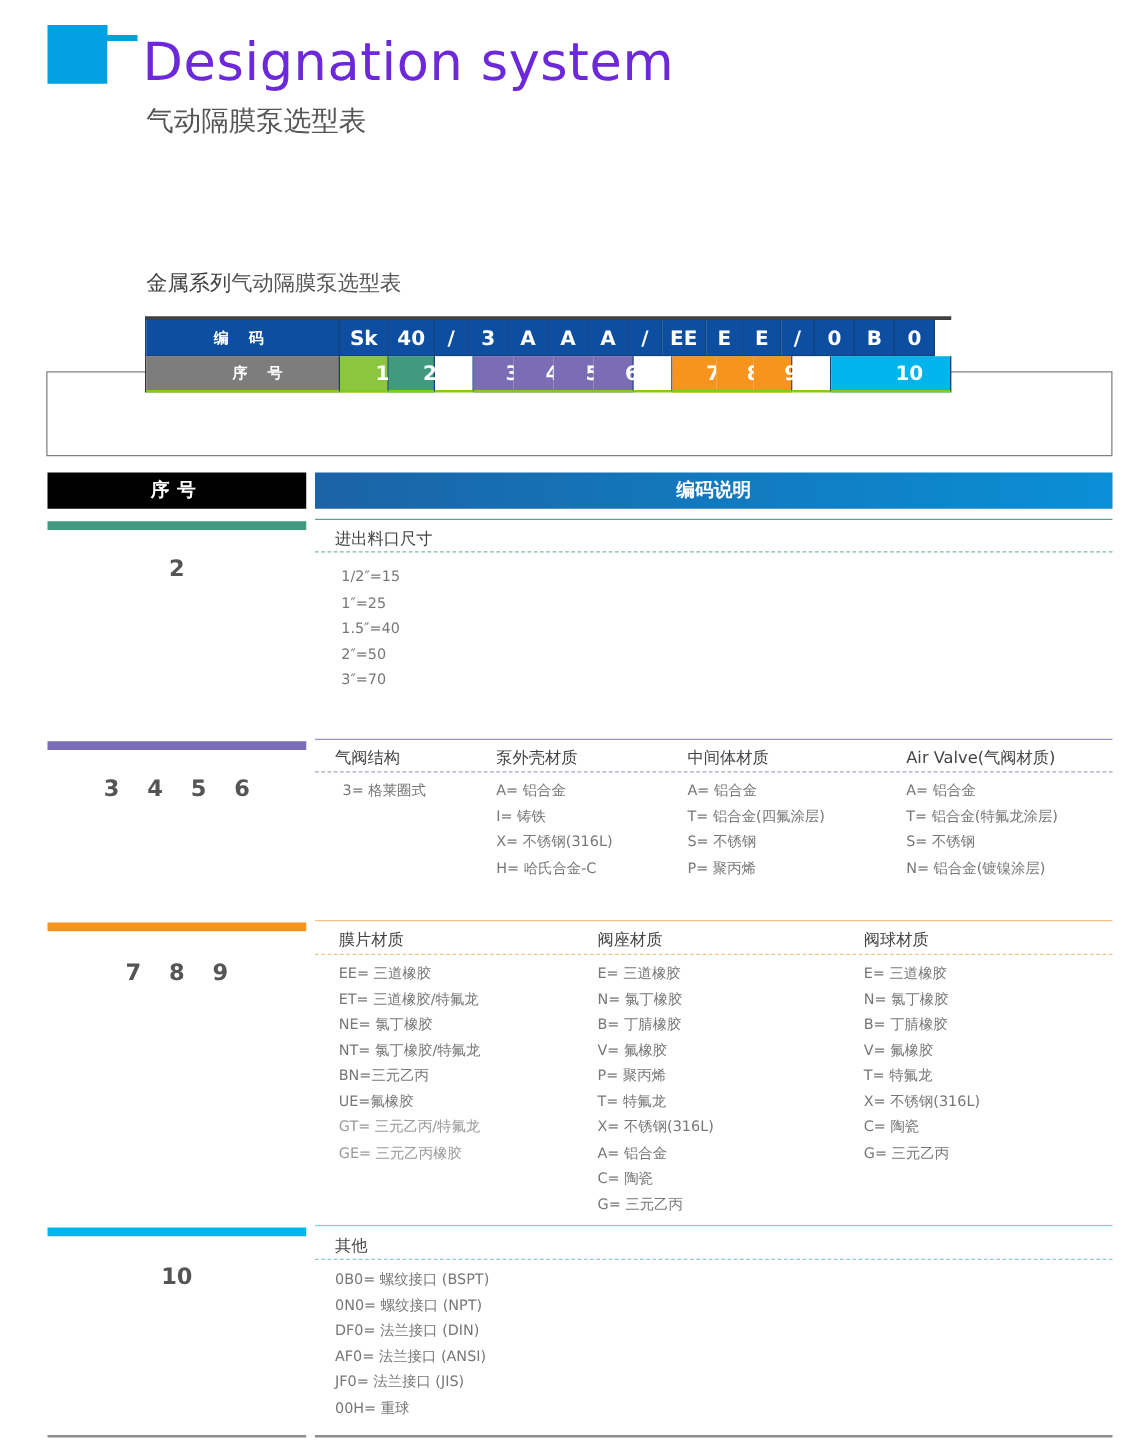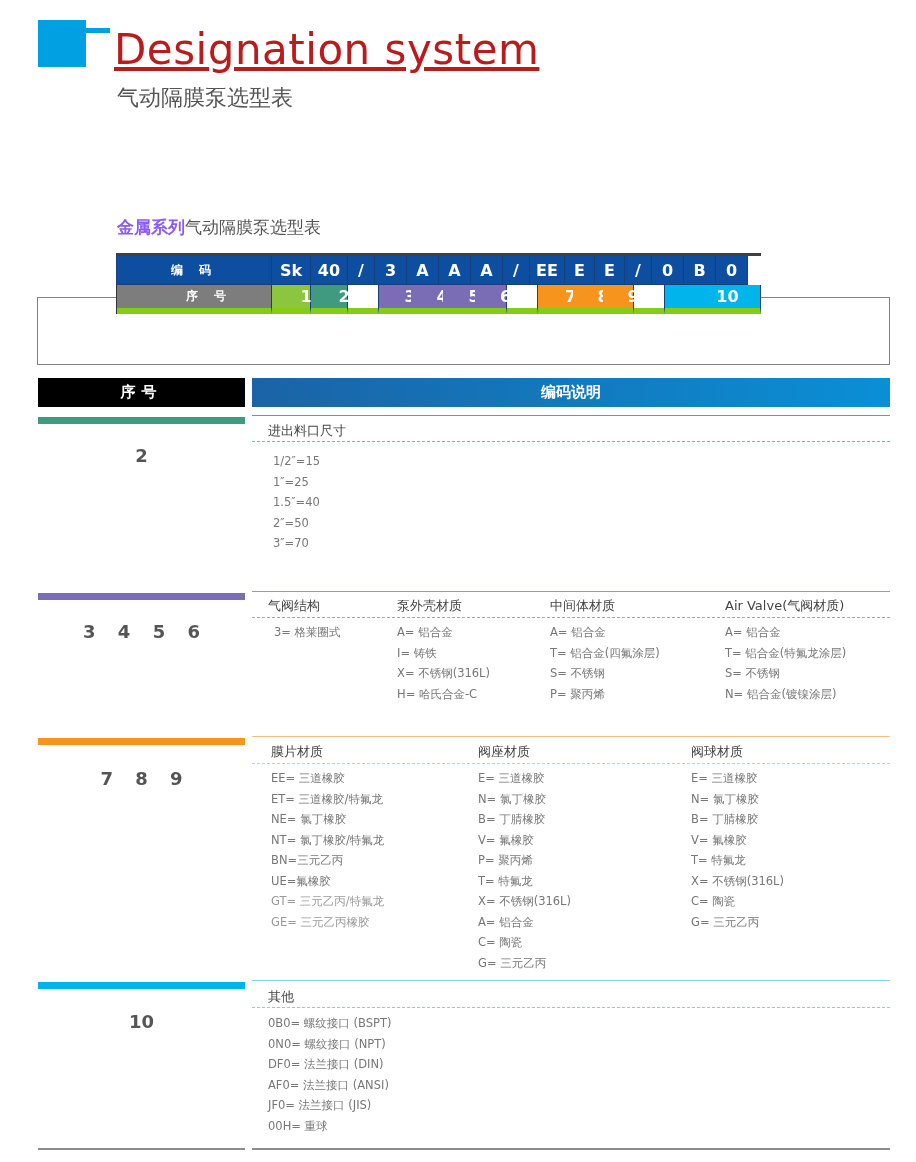--- a/index.html
+++ b/index.html
@@ -3,35 +3,35 @@
 <meta charset="utf-8">
 <style>
   html, body { margin:0; padding:0; background:#ffffff; }
   body { width:916px; height:1162px; position:relative; overflow:hidden; font-family:"DejaVu Sans", sans-serif; color:#444; }
   .abs { position:absolute; }
 
   
   .logo-big { left:38px; top:20px; width:48px; height:47px; background:#00a0e2; }
   .logo-bar { left:64px; top:28px; width:46px; height:5px; background:#00a0e2; }
   .logo-notch { left:86px; top:33px; width:24px; height:34px; background:#fff; }
-  .title-en { left:114px; top:24px; font-family:"DejaVu Sans", sans-serif; font-size:42px; color:#b91c1c; letter-spacing:0.5px; line-height:52px;text-decoration:underline; }
+  .title-en { left:114px; top:24px; font-family:"DejaVu Sans", sans-serif; font-size:42px; color:#6d28d9; letter-spacing:0.5px; line-height:52px; }
   .title-cn { left:117px; top:84px; font-size:22px; color:#555; line-height:28px; }
 
   .sub-title { left:117px; top:215px; font-size:17px; color:#555; line-height:24px; }
-  .sub-title b { color:#8b5cf6; font-weight:bold; }
+  .sub-title b { color:#404040; font-weight:normal; }
 
   
   .frame { left:37px; top:297px; width:853px; height:68px; border:1.5px solid #808080; border-top:1.5px solid #808080; box-sizing:border-box; }
   .code-table { left:116px; top:253px; }
   .crow { display:flex; height:29px; }
   .ccell { height:29px; box-sizing:border-box; display:flex; align-items:center; justify-content:center; font-weight:bold; color:#fff; font-size:16px; border-right:1px solid #15407a; }
   .crow.top .ccell { background:#0d4ea0; border-bottom:1px solid #15407a; }
   .crow.top .ccell.label, .crow.bot .ccell.label { font-size:12px; letter-spacing:6px; width:155px; }
   .crow.bot .ccell.label { background:#7d7d7d; }
-  .crow.bot .ccell { border-bottom:6px solid #84cc16;padding-left:30px; }
+  .crow.bot .ccell { border-bottom:2px solid #84cc16;padding-left:30px; }
   .crow.top { border-top:3px solid #404040; border-left:1px solid #15407a; }
   .crow.bot { border-left:1px solid #333; }
 
   
   .hdr-left { left:38px; top:378px; width:207px; height:29px; background:#000000; color:#fff; font-weight:bold; font-size:15px; display:flex; align-items:center; justify-content:center; letter-spacing:6px; }
   .hdr-right { left:252px; top:378px; width:638px; height:29px; background:linear-gradient(90deg,#1b63a6,#0a8fd6); color:#fff; font-weight:bold; font-size:15px; display:flex; align-items:center; justify-content:center; }
 
   .sec-bar { left:38px; width:207px; height:7px; }
   .sec-num { left:38px; width:207px; text-align:center; font-weight:bold; font-size:18px; color:#555; word-spacing:16px; }
   .sec-topline { left:252px; width:638px; height:1px; }

